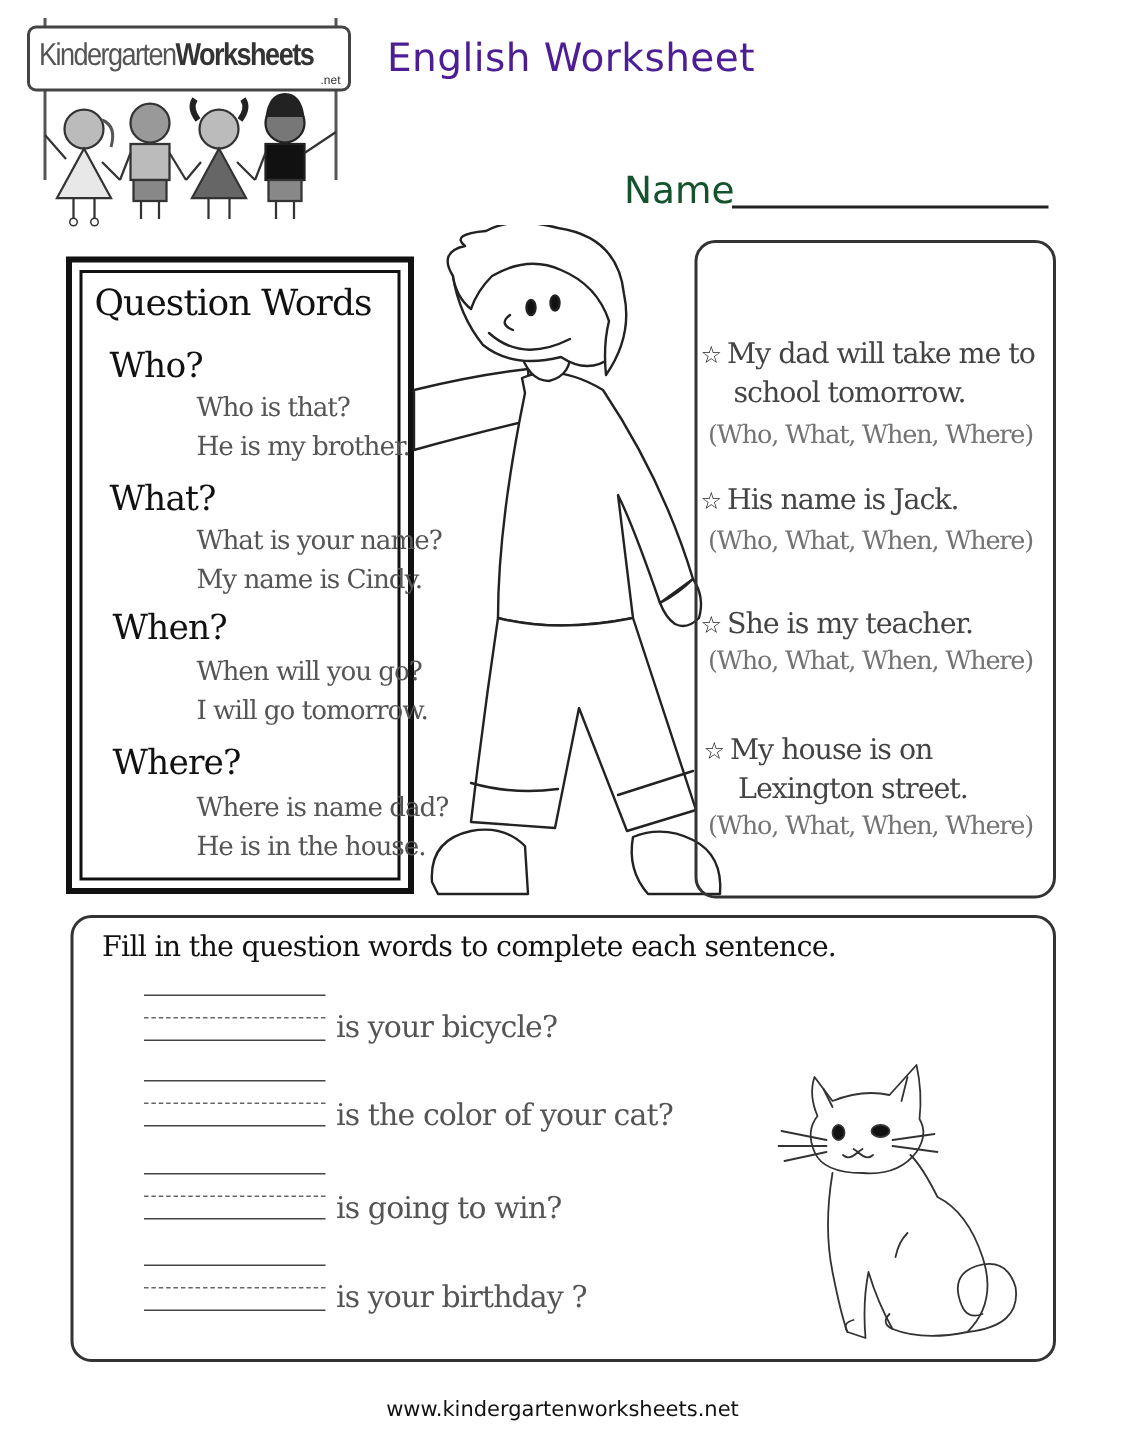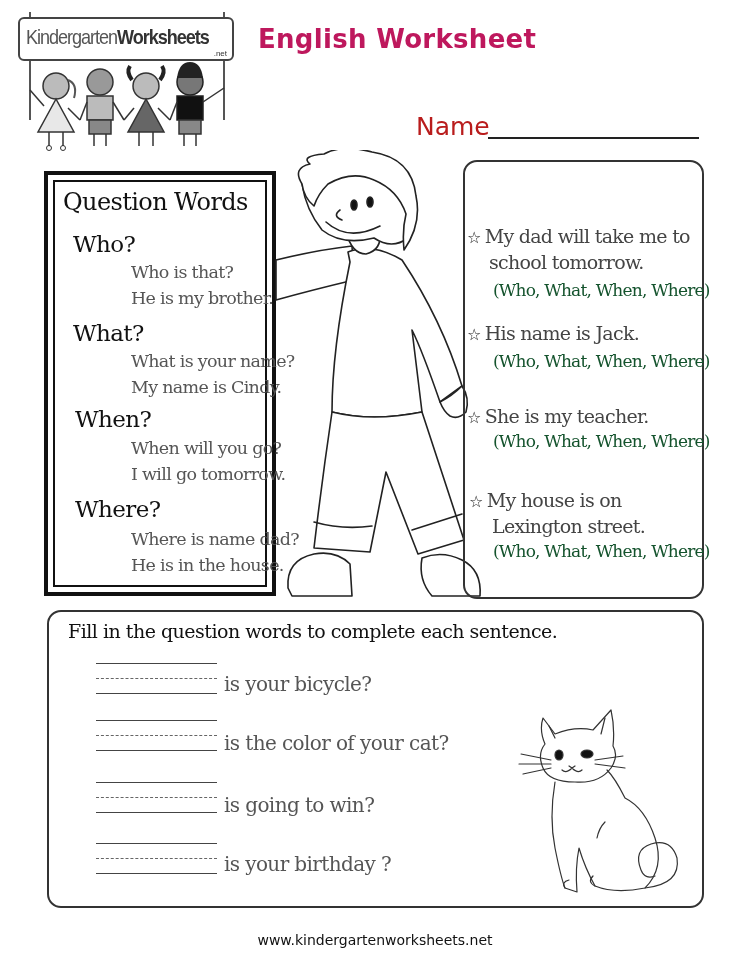--- a/index.html
+++ b/index.html
@@ -7,36 +7,36 @@
   .abs { position:absolute; }
 
   
   .logo-sign { left:18px; top:17px; width:216px; height:44px; border:2px solid #444; border-radius:6px; box-sizing:border-box; background:#fff; }
   .logo-text { position:absolute; left:6px; top:6px; font-family:"Liberation Sans", sans-serif; font-size:21px; letter-spacing:-1.2px; font-weight:bold; transform:scaleX(0.86); transform-origin:left; white-space:nowrap; }
   .logo-text .k { color:#555; font-weight:normal; }
   .logo-text .w { color:#333; }
   .logo-net { position:absolute; right:5px; bottom:1px; font-family:"Liberation Sans", sans-serif; font-size:8px; color:#333; }
   .logo-kids { left:24px; top:10px; width:212px; height:148px; }
 
-  .title { left:258px; top:24px; font-family:"DejaVu Sans", sans-serif; font-size:26px; color:#be185d; letter-spacing:0.3px;font-weight:bold; }
-  .name-label { left:416px; top:112px; font-family:"DejaVu Sans", sans-serif; font-size:25px; color:#b91c1c; }
+  .title { left:258px; top:24px; font-family:"DejaVu Sans", sans-serif; font-size:26px; color:#4c1d95; letter-spacing:0.3px; }
+  .name-label { left:416px; top:112px; font-family:"DejaVu Sans", sans-serif; font-size:25px; color:#14532d; }
   .name-line { left:488px; top:137px; width:211px; height:0; border-bottom:2px solid #222; }
 
   
   .qw-outer { left:44px; top:171px; width:232px; height:425px; border:4px solid #111; box-sizing:border-box; }
   .qw-inner { left:53px; top:180px; width:214px; height:407px; border:2px solid #111; box-sizing:border-box; }
   .qw-title { left:63px; top:188px; font-size:24px; color:#111; letter-spacing:-0.6px; white-space:nowrap; }
   .qw-word { font-size:23px; color:#111; letter-spacing:-0.6px; }
   .qw-line { font-size:17.5px; color:#555; letter-spacing:-0.7px; white-space:nowrap;margin-left:40px; }
 
   
   .ans-box { left:463px; top:160px; width:241px; height:439px; border:2px solid #333; border-radius:14px 14px 14px 14px; box-sizing:border-box; }
   .ans-instr { left:473px; top:166px; font-size:16px; line-height:22px; color:#111; letter-spacing:-0.4px; white-space:nowrap; }
   .ans-q { font-size:19px; color:#444; letter-spacing:-0.7px; white-space:nowrap; line-height:26px; }
-  .ans-opts { font-size:17px; color:#14532d; letter-spacing:-0.8px; white-space:nowrap;margin-left:21px; }
+  .ans-opts { font-size:17px; color:#737373; letter-spacing:-0.8px; white-space:nowrap; }
   .star { font-family:"DejaVu Sans", sans-serif; font-size:16px; color:#222; margin-right:4px; }
 
   
   .fill-box { left:47px; top:610px; width:657px; height:298px; border:2px solid #333; border-radius:14px; box-sizing:border-box; }
   .fill-instr { left:68px; top:620px; font-size:19px; color:#111; letter-spacing:-0.5px; white-space:nowrap; }
   .blank { position:absolute; width:121px; height:31px; }
   .blank .l1 { position:absolute; top:0; left:0; width:100%; border-top:1.5px solid #444; }
   .blank .l2 { position:absolute; top:15px; left:0; width:100%; border-top:1.5px dashed #666; }
   .blank .l3 { position:absolute; top:30px; left:0; width:100%; border-top:1.5px solid #444; }
   .fill-text { position:absolute; font-size:20px; color:#555; letter-spacing:-0.6px; white-space:nowrap; }

